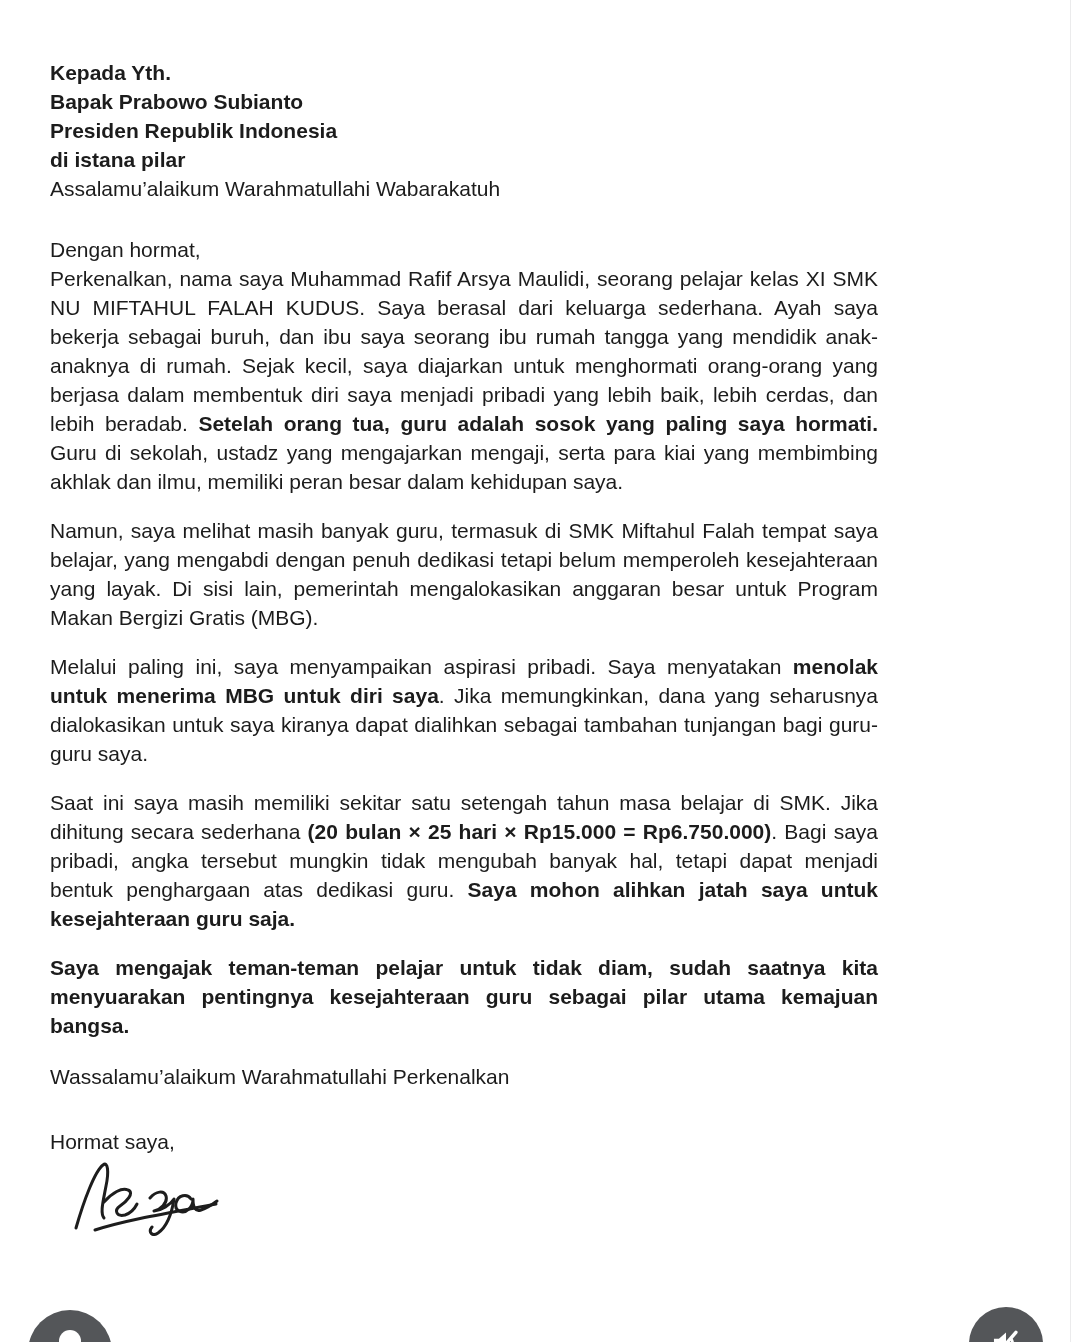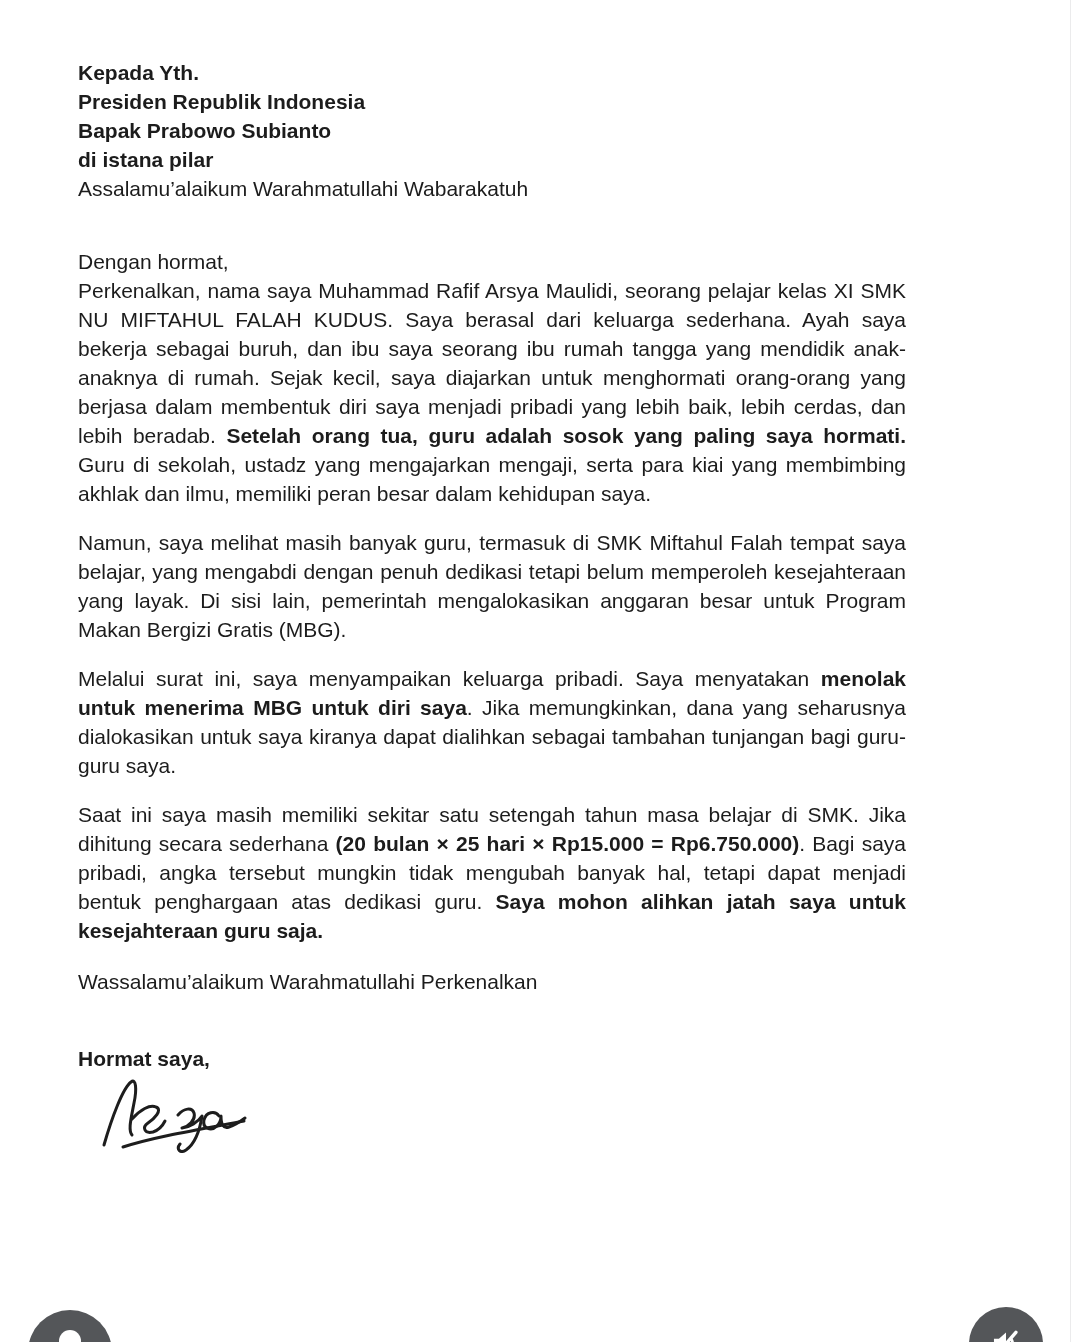--- a/index.html
+++ b/index.html
@@ -4,31 +4,31 @@
 <style>
   html,body{margin:0;padding:0;}
   body{
     width:1075px;height:1342px;position:relative;overflow:hidden;
     background:#ffffff;
     font-family:"Liberation Sans","DejaVu Sans",sans-serif;
     color:#1c1c1c;
   }
   .page{
     position:absolute;top:0;left:0;width:1075px;height:1342px;
-    padding:58px 0 0 78px;box-sizing:border-box;
+    padding:58px 0 0 50px;box-sizing:border-box;
   }
   .content{width:828px;font-size:21px;line-height:29px;}
   .recipient{font-weight:700;}
   .greeting{}
-  .salutation{margin-top:44px;}
+  .salutation{margin-top:32px;}
   .paragraphs p{margin:0;text-align:justify;}
   .paragraphs p + p{margin-top:20px;}
   .paragraphs b{font-weight:700;}
   .closing{margin-top:22px;}
-  .signoff{margin-top:48px;font-weight:700;}
+  .signoff{margin-top:36px;font-weight:400;}
   .signature{margin:2px 0 0 14px;display:block;}
   .edge-line{
     position:absolute;top:0;right:4px;width:1px;height:1342px;
     background:#ebebec;
   }
   .circle-btn{
     position:absolute;border-radius:50%;background:#545659;border:none;
     display:flex;align-items:flex-start;justify-content:center;padding:0;
     cursor:pointer;
   }
@@ -41,34 +41,35 @@
   .mute-btn svg{margin-top:19px;}
 </style>
 </head>
 <body>
 
 <div class="page">
   <div class="content">
 
     <div class="recipient">
         <div>Kepada Yth.</div>
+        <div>Bapak Prabowo Subianto</div>
         <div>Presiden Republik Indonesia</div>
-        <div>Bapak Prabowo Subianto</div>
         <div>di istana pilar</div>
       </div>
 
     <div class="greeting">Assalamu’alaikum Warahmatullahi Wabarakatuh</div>
 
     <div class="salutation">Dengan hormat,</div>
 
     <div class="paragraphs">
         <p><span>Perkenalkan, nama saya Muhammad Rafif Arsya Maulidi, seorang pelajar kelas XI SMK NU MIFTAHUL FALAH KUDUS. Saya berasal dari keluarga sederhana. Ayah saya bekerja sebagai buruh, dan ibu saya seorang ibu rumah tangga yang mendidik anak-anaknya di rumah. Sejak kecil, saya diajarkan untuk menghormati orang-orang yang berjasa dalam membentuk diri saya menjadi pribadi yang lebih baik, lebih cerdas, dan lebih beradab. </span><b>Setelah orang tua, guru adalah sosok yang paling saya hormati.</b><span> Guru di sekolah, ustadz yang mengajarkan mengaji, serta para kiai yang membimbing akhlak dan ilmu, memiliki peran besar dalam kehidupan saya.</span></p>
         <p><span>Namun, saya melihat masih banyak guru, termasuk di SMK Miftahul Falah tempat saya belajar, yang mengabdi dengan penuh dedikasi tetapi belum memperoleh kesejahteraan yang layak. Di sisi lain, pemerintah mengalokasikan anggaran besar untuk Program Makan Bergizi Gratis (MBG).</span></p>
-        <p><span>Melalui surat ini, saya menyampaikan keluarga pribadi. Saya menyatakan </span><b>menolak untuk menerima MBG untuk diri saya</b><span>. Jika memungkinkan, dana yang seharusnya dialokasikan untuk saya kiranya dapat dialihkan sebagai tambahan tunjangan bagi guru-guru saya.</span></p>
+        <p><span>Melalui paling ini, saya menyampaikan aspirasi pribadi. Saya menyatakan </span><b>menolak untuk menerima MBG untuk diri saya</b><span>. Jika memungkinkan, dana yang seharusnya dialokasikan untuk saya kiranya dapat dialihkan sebagai tambahan tunjangan bagi guru-guru saya.</span></p>
         <p><span>Saat ini saya masih memiliki sekitar satu setengah tahun masa belajar di SMK. Jika dihitung secara sederhana </span><b>(20 bulan × 25 hari × Rp15.000 = Rp6.750.000)</b><span>. Bagi saya pribadi, angka tersebut mungkin tidak mengubah banyak hal, tetapi dapat menjadi bentuk penghargaan atas dedikasi guru. </span><b>Saya mohon alihkan jatah saya untuk kesejahteraan guru saja.</b></p>
+        <p><b>Saya mengajak teman-teman pelajar untuk tidak diam, sudah saatnya kita menyuarakan pentingnya kesejahteraan guru sebagai pilar utama kemajuan bangsa.</b></p>
       </div>
 
     <div class="closing">Wassalamu’alaikum Warahmatullahi Perkenalkan</div>
 
     <div class="signoff">Hormat saya,</div>
 
     <svg class="signature" width="210" height="78" viewBox="0 0 210 78" fill="none" stroke="#1d1d1d" stroke-width="3" stroke-linecap="round" stroke-linejoin="round">
       <path d="M12 70 C20 42 31 13 39 7 C44 3 45 14 42 28 C39 44 36 55 40 60"></path>
       <path d="M40 44 C48 35 58 29 64 32 C71 35 62 44 56 48 C50 52 52 59 61 57 C67 55 71 50 73 46"></path>
       <path d="M86 40 C92 33 100 32 102 38 C104 45 96 52 90 53 C98 52 106 47 110 41 C108 54 104 68 94 75 C88 79 84 74 88 69"></path>

